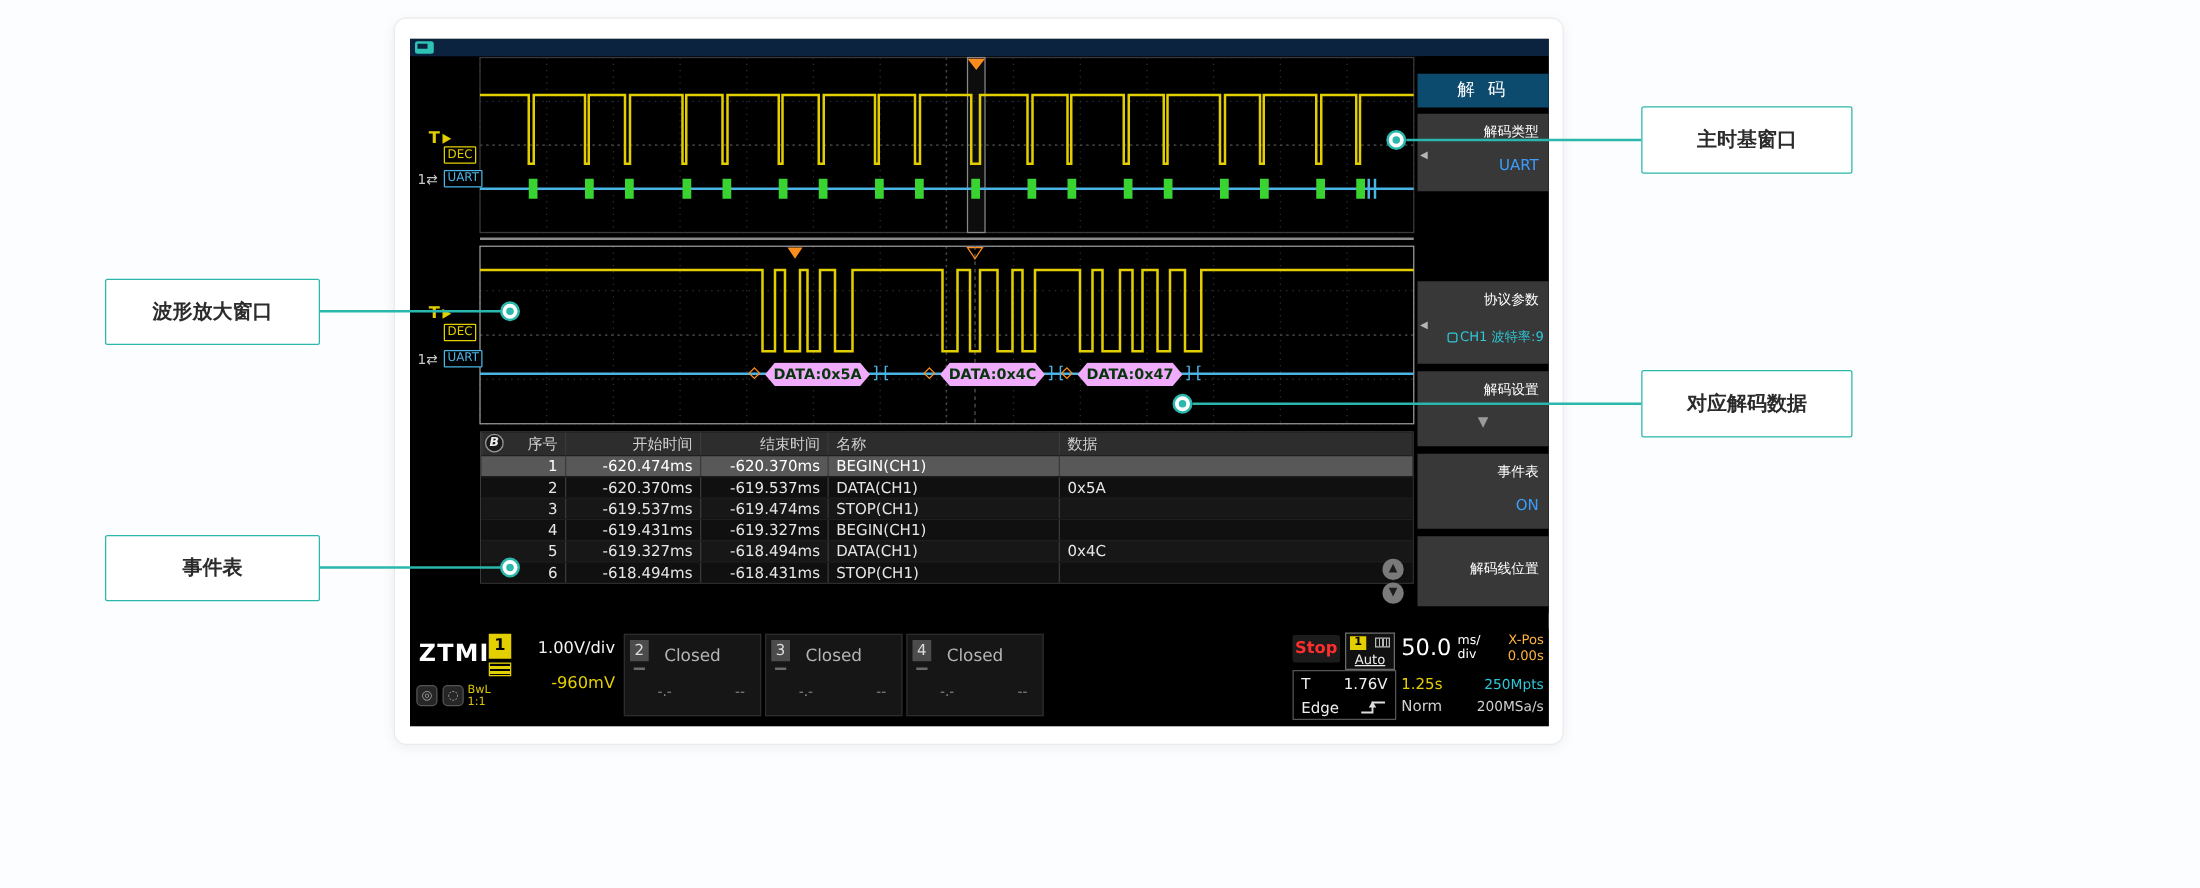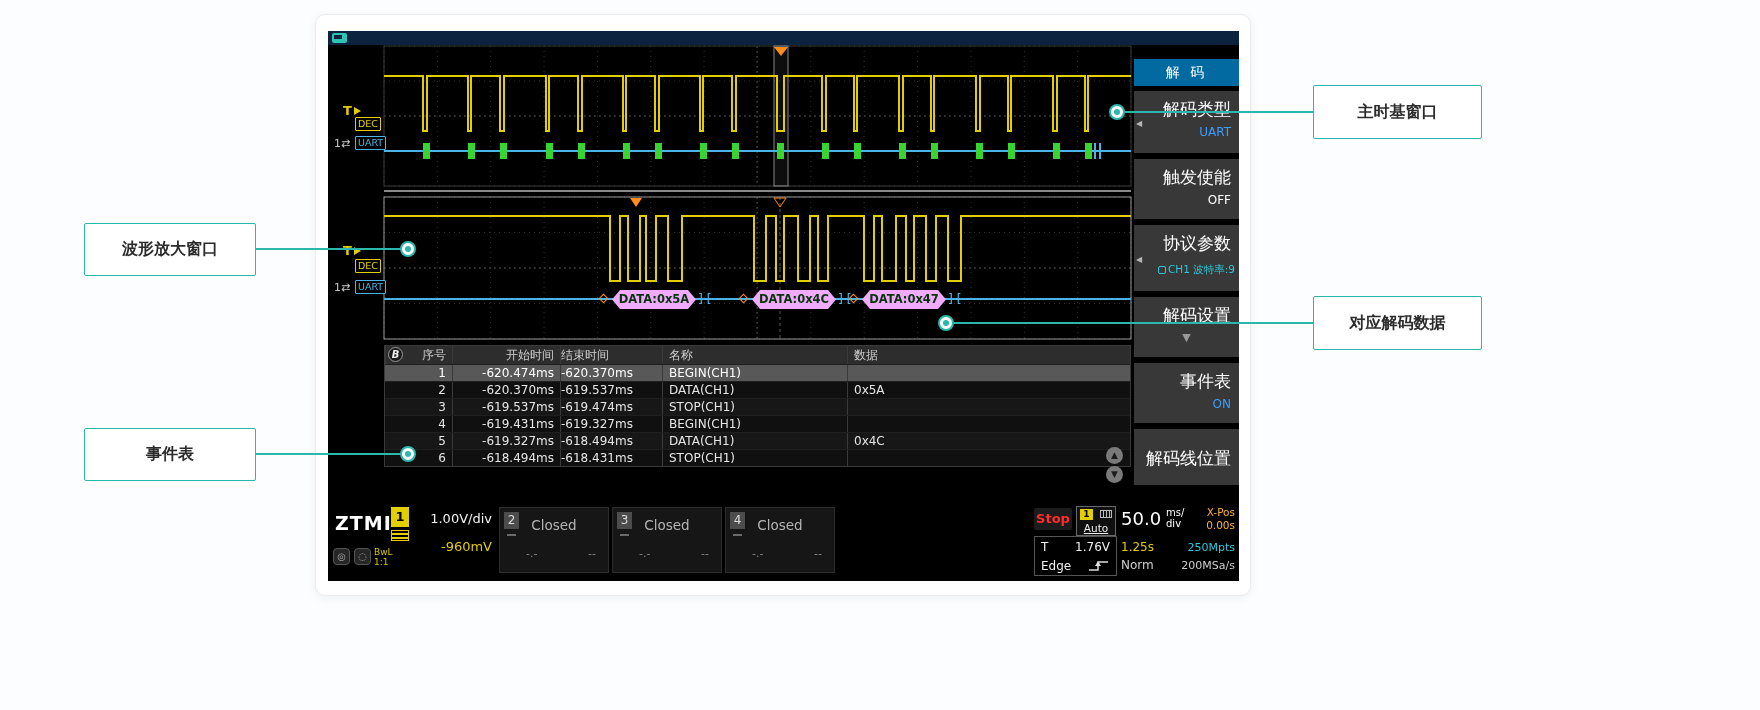--- a/index.html
+++ b/index.html
@@ -35,34 +35,34 @@
   
   .etable { position:absolute; left:56px; top:314px; width:747px; border:1px solid #3a3a3a; font-size:12px; color:#e6e6e6; }
   .erow { display:flex; height:17px; line-height:17px; background:#101010; border-top:1px solid #1f1f1f; }
   .erow.alt { background:#171717; }
   .ehead { position:relative; height:18px; line-height:18px; background:#2d2d2d; color:#cfcfcf; border-top:none; }
   .erow.sel { background:#585858; color:#fff; }
   .c { border-left:1px solid #3a3a3a; overflow:hidden; white-space:nowrap; }
   .c:first-child { border-left:none; }
   .c1 { width:67px;  text-align:right; padding-right:6px; }
   .c2 { width:108px; text-align:right; padding-right:6px; }
-  .c3 { width:102px; text-align:left; padding-right:6px; }
+  .c3 { width:102px; text-align:right; padding-right:6px; }
   .c4 { width:185px; padding-left:6px; }
   .c5 { flex:1;      padding-left:6px; }
   .busb { position:absolute; left:3px; top:1px; width:15px; height:15px; border:1px solid #9a9a9a; border-radius:50%;
           color:#eee; font-size:10px; font-weight:bold; font-style:italic; text-align:center; line-height:14px; background:#1a1a1a; }
   .scrollbtn { position:absolute; width:17px; height:17px; border-radius:50%; background:#7a7a7a; color:#1c1c1c;
                font-size:9px; text-align:center; line-height:17px; }
 
   
   .sidebar { position:absolute; left:806px; top:14px; width:105px; height:446px; background:#000; }
-  .mtitle { position:absolute; left:0; width:105px; height:27px; background:#0369a1; color:#fff; font-size:14px;
+  .mtitle { position:absolute; left:0; width:105px; height:27px; background:#0c4a6e; color:#fff; font-size:14px;
             text-align:center; line-height:27px; letter-spacing:3px; }
   .mitem { position:absolute; left:0; width:105px; background:#383838; }
-  .mlabel { position:absolute; right:8px; top:7px; font-size:17px; color:#fff; white-space:nowrap; }
+  .mlabel { position:absolute; right:8px; top:7px; font-size:11px; color:#fff; white-space:nowrap; }
   .mvalue { position:absolute; right:8px; top:34px; font-size:12px; white-space:nowrap; }
   .v-blue { color:#3b9eff; } .v-white { color:#fff; } .v-cyan { color:#2ec8d8; }
   .subarr { position:absolute; left:2px; top:45%; color:#b5b5b5; font-size:8px; }
   .ddarr { position:absolute; left:0; right:0; top:34px; text-align:center; color:#9a9a9a; font-size:11px; }
   .mini-icon { display:inline-block; width:8px; height:8px; border:1px solid #2ec8d8; border-radius:2px; margin-right:2px; vertical-align:-1px; }
 
   
   .bbar { position:absolute; left:0; top:472px; width:911px; height:78px; background:#000; }
   .bbar > div, .bbar > span { position:absolute; }
   .logo { left:7px; top:9px; color:#fff; font-weight:800; font-size:19px; letter-spacing:1px; }
@@ -300,24 +300,20 @@
       <div class="scrollbtn" style="left:778px;top:416px">▲</div>
       <div class="scrollbtn" style="left:778px;top:435px">▼</div>
 
       <div class="sidebar">
         <div class="mtitle" style="top:14px">解 码</div>
         <div class="mitem" style="top:46px;height:62px">
           <span class="subarr">◀</span>
           <div class="mlabel">解码类型</div>
           <div class="mvalue v-blue">UART</div>
         </div>
-        <div class="mitem" style="top:114px;height:60px">
-          <div class="mlabel">触发使能</div>
-          <div class="mvalue v-white">OFF</div>
-        </div>
         <div class="mitem" style="top:180px;height:66px">
           <span class="subarr">◀</span>
           <div class="mlabel">协议参数</div>
           <div class="mvalue v-cyan" style="font-size:10.5px;right:4px;top:38px">
             <span class="mini-icon"></span><span>CH1 波特率:9</span>
           </div>
         </div>
         <div class="mitem" style="top:252px;height:60px">
           <div class="mlabel">解码设置</div>
           <div class="ddarr">▼</div>

